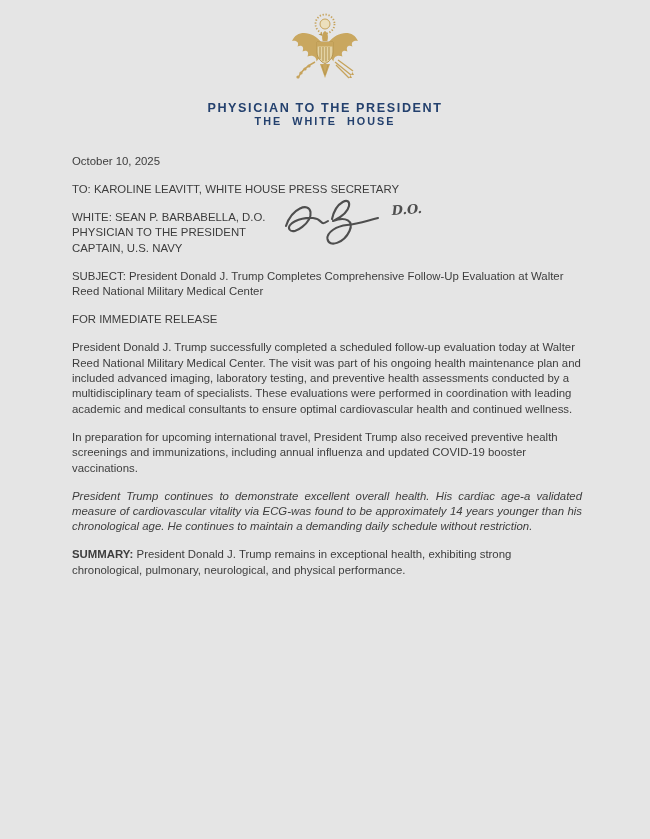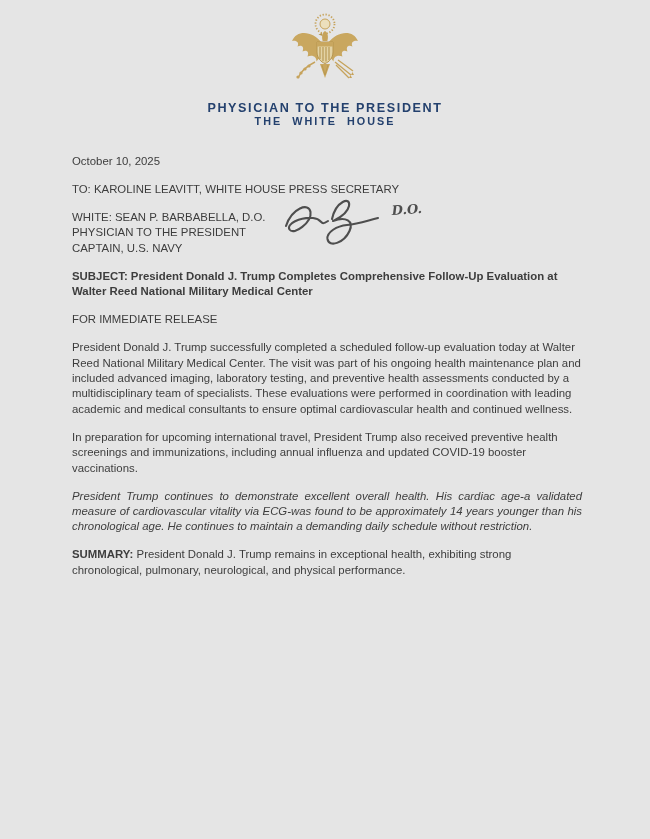--- a/index.html
+++ b/index.html
@@ -36,21 +36,21 @@
   }
   .content p{margin:0 0 12.5px 0;}
   .from-block{position:relative;margin:0 0 13px 0;}
   .from-block p{margin:0;}
   .signature{
     position:absolute;
     left:208px;top:-18px;
     width:180px;height:62px;
     pointer-events:none;
   }
-  .subject{font-weight:700;margin:0 0 13px 0;}
+  .subject{font-weight:400;margin:0 0 13px 0;}
   .para{margin:0 0 14.5px 0;}
   .para.justify{text-align:justify;font-style:italic;}
   .summary b{font-weight:700;}
 </style>
 </head>
 <body>
 
 <div class="page">
 
   <div class="seal">

